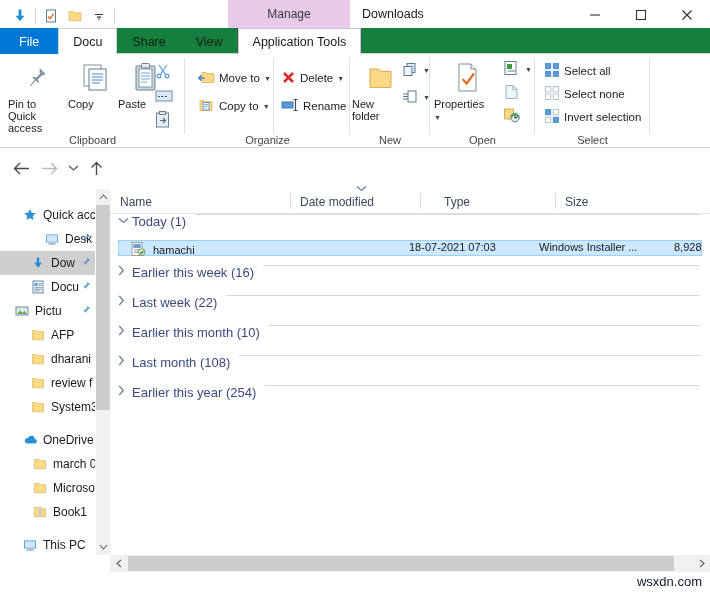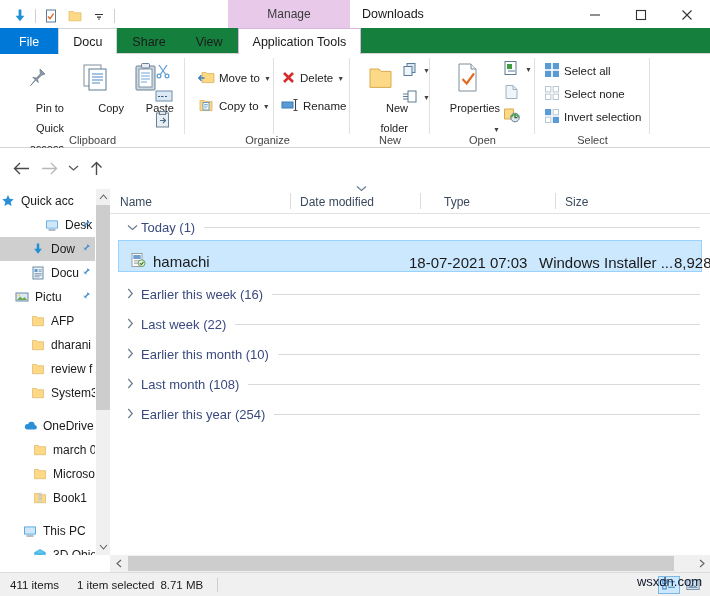--- a/index.html
+++ b/index.html
@@ -61,22 +61,22 @@
     background:#ffffff; border-bottom:1px solid #d4d4d4;
   }
   .rgroup { position:absolute; top:0; height:94px; }
   .rgroup .glabel {
     position:absolute; bottom:2px; width:100%; text-align:center;
     font-size:11px; color:#444;
   }
   .gsep { position:absolute; top:4px; width:1px; height:76px; background:#e0e0e0; }
 
   .bigbtn {
-    position:absolute; text-align:right; width:56px; top:6px;
-    font-size:11px; color:#222; line-height:20px;
+    position:absolute; text-align:left; width:56px; top:6px;
+    font-size:11px; color:#222; line-height:12px;
   }
   .bigbtn .bi { height:34px; display:flex; align-items:flex-end; justify-content:center; margin-bottom:4px;}
   .smbtn {
     position:absolute; display:flex; align-items:center; gap:4px;
     font-size:11.5px; color:#222; height:20px;
   }
   .caret { font-size:7px; color:#444; }
 
   
   .addrrow { position:absolute; left:0; top:148px; width:710px; height:40px; background:#fff;}
@@ -122,27 +122,27 @@
   .navitem .ni { width:16px; height:16px; display:inline-flex; align-items:center; justify-content:center; flex:0 0 16px;}
   .navitem .nlabel { margin-left:5px; }
   .navitem .pin { position:absolute; right:4px; color:#4b8fd0; font-size:10px; }
   .gap { height:9px; }
   .sb-scroll { position:absolute; left:96px; top:189px; width:14px; height:366px; background:#f0f0f0; }
   .sb-arrow { width:14px; height:16px; display:flex;align-items:center;justify-content:center;font-size:8px;color:#606060;}
   .sb-thumb { position:absolute; left:0; width:14px; background:#cdcdcd; }
 
   
   .filelist { position:absolute; left:110px; top:214px; width:600px; height:341px; background:#fff; }
-  .grouphdr { position:relative; height:26px; display:flex; align-items:center; padding-left:8px;margin-left:9px; }
+  .grouphdr { position:relative; height:26px; display:flex; padding-left:8px; }
   .grouphdr .gchev { font-size:11px; color:#6b7b8e; width:14px; }
   .grouphdr .gtext { font-size:13px; color:#3a4a7e; }
   .grouphdr .grule { flex:1; height:1px; background:#d9d9d9; margin-left:9px; margin-right:10px; }
   .filerow {
-    position:relative; height:32px; display:flex; align-items:flex-end;
-    font-size:15px; color:#1a1a1a;
+    position:relative; height:16px; display:flex; align-items:flex-start;
+    font-size:11px; color:#1a1a1a;
   }
   .filerow.selected { background:#cce8ff; border:1px solid #99d1ff; }
   .fr-name { display:flex; align-items:center; gap:7px; padding-left:11px; }
   .fr-date { position:absolute; left:290px; color:#1a1a1a; }
   .fr-type { position:absolute; left:420px; color:#1a1a1a; }
   .fr-size { position:absolute; left:555px; color:#1a1a1a; }
 
   
   .hscroll {
     position:absolute; left:110px; top:555px; width:600px; height:17px; background:#f0f0f0;
@@ -540,21 +540,21 @@
     <div class="colh" style="width:135px;padding-left:24px;">
       <span>Type</span>
     </div>
     <div class="colh" style="width:90px;">
       <span>Size</span>
     </div>
   </div>
 
   <div class="sidebar">
 
-    <div class="navitem" style="">
+    <div class="navitem" style="padding-left:22px;margin-top:14px;">
       <span class="ni">
         <svg width="14" height="14" viewBox="0 0 14 14">
             <path d="M7 1l1.7 3.8 4 .4-3 2.8.9 4L7 10l-3.6 2 .9-4-3-2.8 4-.4z" fill="#2b8fd8"></path>
           </svg>
       </span>
       <span class="nlabel">Quick acc</span>
     </div>
 
     <div class="navitem" style="padding-left:44px;">
       <span class="ni">
@@ -830,38 +830,16 @@
         </svg>
     </div>
     <div class="hs-thumb"></div>
     <div class="hs-arrow" style="right:0;">
       <svg width="6" height="9" viewBox="0 0 6 9">
           <path d="M1 1l4 3.5L1 8" stroke="#606060" stroke-width="1.1" fill="none"></path>
         </svg>
     </div>
   </div>
 
-  <div class="statusbar">
-    <span class="sb-items">411 items</span>
-    <span class="sb-sel">1 item selected</span>
-    <span style="padding-left:6px;">8.71 MB</span>
-    <span class="sb-vsep"></span>
-
-    <span class="viewbtns">
-      <span class="vbtn active">
-        <svg width="14" height="12" viewBox="0 0 14 12">
-          <rect x=".8" y="1" width="3.4" height="3.4" fill="none" stroke="#3d7fbf" stroke-width="1"></rect>
-          <rect x=".8" y="6.6" width="3.4" height="3.4" fill="none" stroke="#3d7fbf" stroke-width="1"></rect>
-          <path d="M6 2.7h7M6 8.3h7" stroke="#3d7fbf" stroke-width="1.1"></path>
-        </svg>
-      </span>
-      <span class="vbtn">
-        <svg width="14" height="12" viewBox="0 0 14 12">
-          <rect x=".8" y="1" width="12.4" height="9.5" fill="#cfe0ef" stroke="#7e96ab" stroke-width="1"></rect>
-          <path d="M2 9l3-3.4 2.2 2.3L9 6.2l3 2.8z" fill="#7e96ab"></path>
-        </svg>
-      </span>
-    </span>
-  </div>
 
   <div class="watermark">wsxdn.com</div>
 
 </div>
 
 </body></html>

